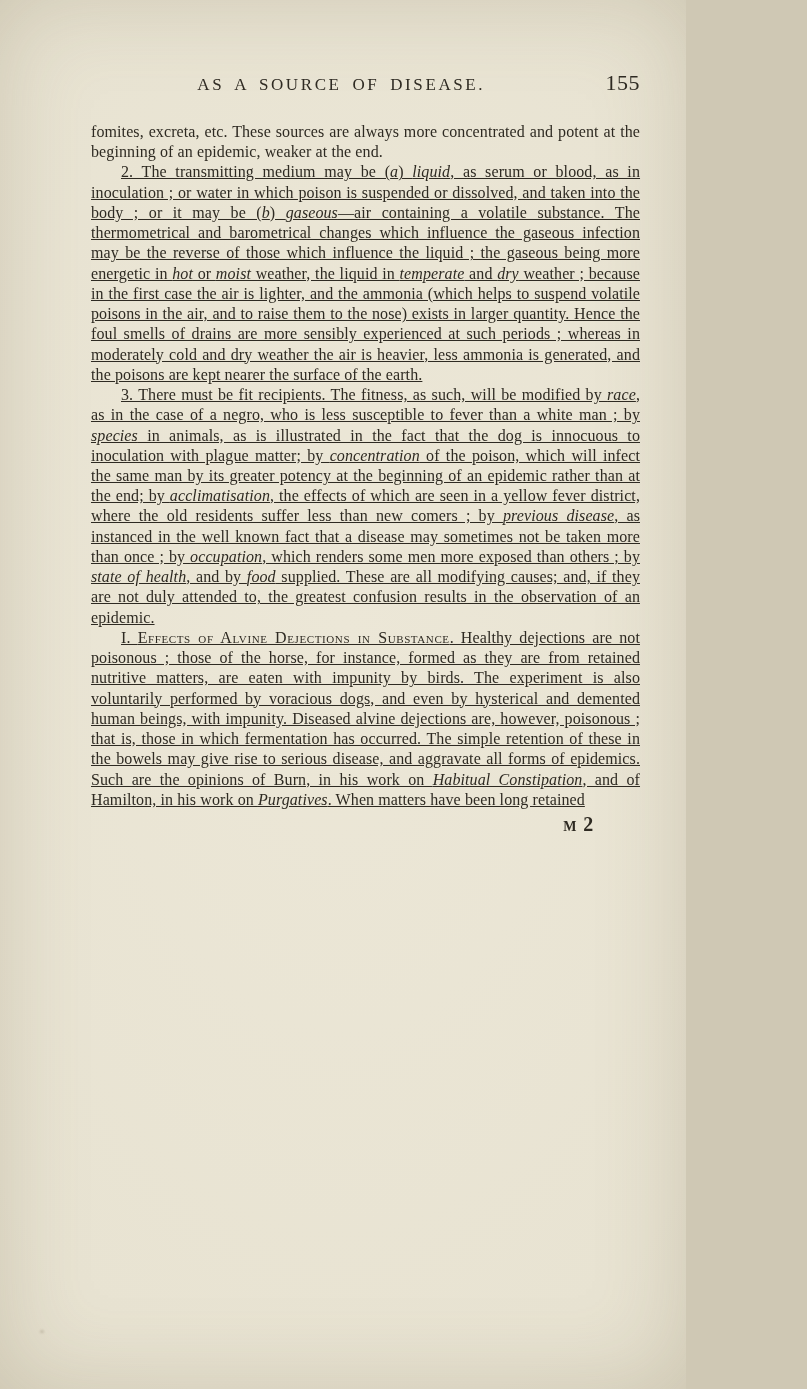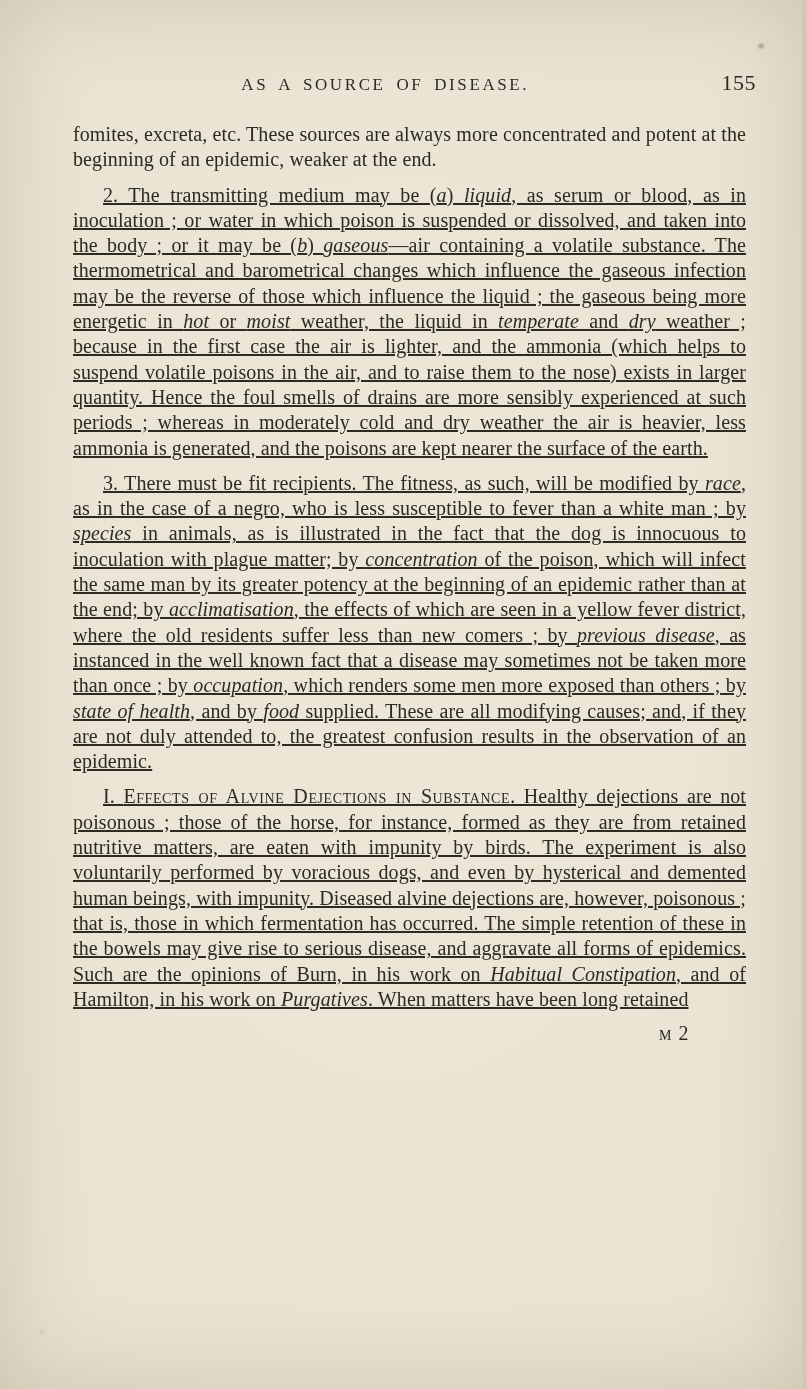--- a/index.html
+++ b/index.html
@@ -9,26 +9,26 @@
   * { box-sizing: border-box; }
   html, body { margin: 0; padding: 0; }
   body {
     width: 807px;
     height: 1389px;
     background: #cfc8b4;
     font-family: "Liberation Serif", "DejaVu Serif", serif;
   }
   .page {
     position: relative;
-    width: 802px;
+    width: 686px;
     height: 1389px;
     color: var(--ink);
     background: radial-gradient(125% 105% at 50% 45%, #ece7d7 0%, var(--paper) 55%, #dcd6c2 100%);
     box-shadow: inset 0 0 90px rgba(115, 100, 70, 0.22);
-    padding: 70px 46px 0 63px;
+    padding: 70px 46px 0 91px;
     overflow: hidden;
   }
   .running-head {
     display: grid;
     grid-template-columns: 1fr auto;
     align-items: baseline;
     margin-bottom: 26px;
   }
   .running-title {
     text-align: center;
@@ -36,35 +36,36 @@
     letter-spacing: 2.6px;
     word-spacing: 4px;
     white-space: nowrap;
   }
   .page-number {
     font-size: 22px;
     letter-spacing: 0.5px;
     padding-left: 14px;
   }
   .body-text p {
-    margin: 10px;
+    margin: 0;
     text-align: justify;
-    font-size: 20px;
+    font-size: 16px;
     line-height: 1.265;
     letter-spacing: 0.1px;
   }
   .body-text p.indent { text-indent: 30px; text-decoration: underline; }
   .it { font-style: italic; }
   .sc { font-variant: small-caps; letter-spacing: 0.6px; }
   .signature-row {
     margin-top: 3px;
     padding-left: 86%;
     font-size: 20px;
     font-variant: small-caps;
     letter-spacing: 1px;
+    font-weight: bold;
   }
   .speck {
     position: absolute;
     border-radius: 50%;
     background: rgba(90, 75, 50, 0.45);
     filter: blur(1px);
   }
   .speck-1 { width: 6px; height: 4px; left: 758px; top: 44px; }
   .speck-2 { width: 4px; height: 3px; left: 40px; top: 1330px; opacity: 0.5; }
 </style>

